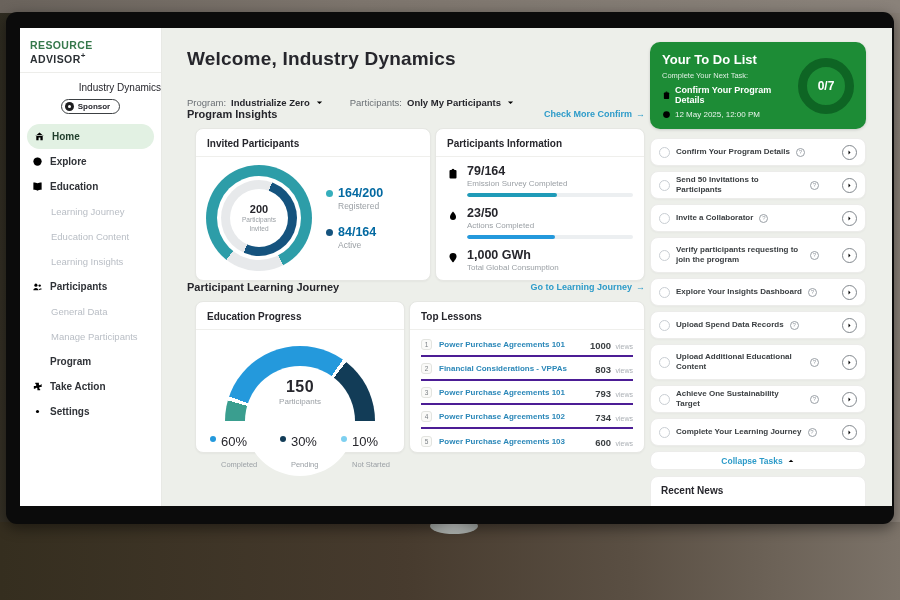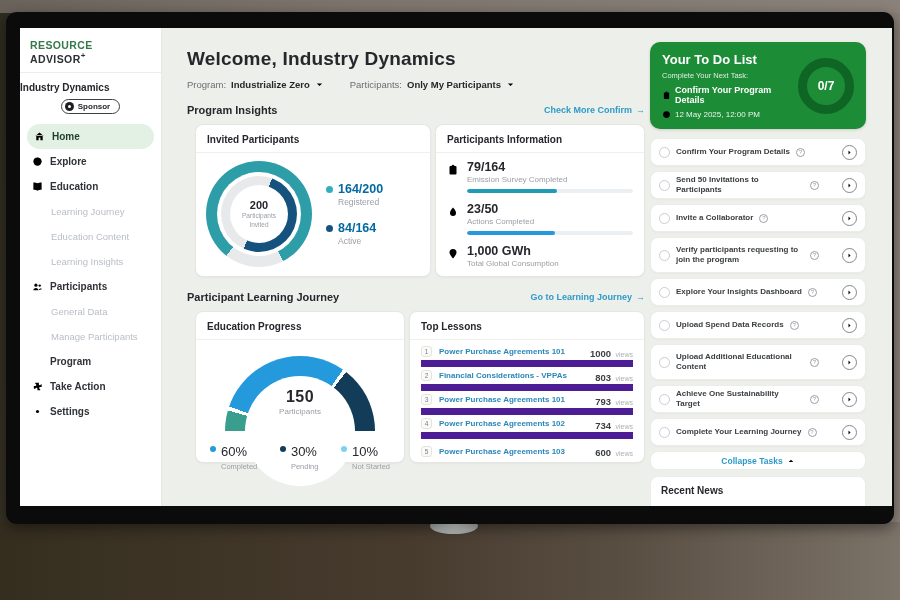--- a/index.html
+++ b/index.html
@@ -23,40 +23,40 @@
   .screen { position:absolute; left:14px; top:16px; width:872px; height:478px;
         background:#EDEFEA; overflow:hidden; }
 
   .card { background:#fff; border:1px solid #E6E7E3; border-radius:8px; box-shadow:0 1px 2px rgba(0,0,0,.04); }
   .ic { width:12px; height:12px; flex:none; }
 
   
   .sidebar { position:absolute; left:0; top:0; bottom:0; width:142px; background:#fff; border-right:1px solid #E8E9E5; }
   .side-logo { padding:11px 10px 7px; font-size:10.5px; font-weight:bold; letter-spacing:.4px; border-bottom:1px solid #EDEDEA; }
   .logo-g { color:#35784B; } .logo-d { color:#2B3034; } .logo-plus { color:#2B3034; font-size:8px; vertical-align:super; }
-  .side-prog { text-align:left; font-size:10px; font-weight:bold; color:#26262C; margin-top:9px; }
+  .side-prog { text-align:right; font-size:10px; font-weight:normal; color:#26262C; margin-top:9px; }
   .badge { display:flex; align-items:center; gap:4px; width:max-content; margin:6px auto 10px;
            border:1px solid #3C4043; border-radius:999px; padding:2px 9px 2px 3px; font-size:8px; font-weight:bold; color:#26262C; }
   .badge-dot { width:9px; height:9px; border-radius:50%; background:#1d1d1f; position:relative; }
   .badge-dot::after { content:""; position:absolute; left:3px; top:3px; width:3px; height:3px; border-radius:50%; background:#fff; }
   .menu { list-style:none; }
   .mi { display:flex; align-items:center; gap:7px; height:25px; padding-left:12px;
         font-size:10px; font-weight:bold; color:#2F3237; cursor:pointer; }
   .mi .ic { color:#4b5157; width:11px; height:11px; }
   .mi.active { background:#E2F1E3; border-radius:13px; margin:0 7px; padding-left:7px; color:#1F3D2B; }
   .mi.sub { padding-left:31px; font-weight:normal; color:#B9BEC5; font-size:9.5px; }
 
   
   .main { position:absolute; left:156px; top:0; width:480px; bottom:0; padding:0 11px; }
   .h1 { font-size:19px; font-weight:bold; color:#26262C; margin-top:20px; letter-spacing:.2px; }
   .filters { display:flex; align-items:center; gap:26px; margin-top:9px; font-size:9.5px; color:#6A6F74; }
-  .filter { display:flex; align-items:center; gap:5px; cursor:pointer; }
+  .filter { display:flex; align-items:center; gap:5px; cursor:pointer;margin-top:18px; }
   .filter b { color:#26262C; font-size:9.5px; }
   .filter .ic { width:9px; height:9px; color:#26262C; }
-  .secrow { display:flex; justify-content:space-between; margin-top:14px; }
+  .secrow { display:flex; justify-content:space-between; margin-top:0; }
   .sectitle { font-size:11px; font-weight:bold; color:#26262C; }
   .seclink { display:flex; align-items:center; gap:4px; font-size:9px; font-weight:bold; color:#2D9BC9; cursor:pointer; }
   .cardrow { display:flex; gap:4px; margin-top:8px;justify-content:flex-end; }
   .card-title { font-size:10px; font-weight:bold; color:#26262C; padding:9px 11px 7px; border-bottom:1px solid #EFEFEC; }
 
   
   .c-invited { width:236px; height:153px; }
   .inv-body { display:flex; align-items:center; padding:8px 10px; gap:14px; }
   .donut { position:relative; width:106px; height:106px; flex:none; }
   .ring-outer { position:absolute; inset:0; border-radius:50%;
@@ -92,26 +92,26 @@
   .gauge-arc { position:absolute; left:0; top:0; width:150px; height:150px; border-radius:50%;
       background:conic-gradient(from 270deg,#3A9E8F 0deg 16deg,#fff 16deg 19deg,#2499DC 19deg 125deg,#fff 125deg 128deg,#123C57 128deg 180deg,transparent 180deg 360deg); }
   .gauge-arc::after { content:""; position:absolute; inset:20px; border-radius:50%; background:#fff; }
   .gauge-center { position:absolute; left:0; right:0; top:32px; text-align:center; }
   .gauge-center b { font-size:16px; color:#26262C; letter-spacing:.5px; }
   .gauge-center div { font-size:8px; color:#9BA0A5; margin-top:1px; }
   .gauge-legend { display:flex; justify-content:space-between; padding:12px 14px 0; }
   .gl-item { position:relative; padding-left:11px; }
   .gl-dot { position:absolute; left:0; top:2px; width:6px; height:6px; border-radius:50%; }
   .gl-val { font-size:13px; font-weight:normal; color:#26262C; }
-  .gl-lab { font-size:7.5px; color:#9BA0A5; margin-top:3px; }
+  .gl-lab { font-size:7.5px; color:#9BA0A5; margin-top:11px; }
 
   
   .c-lessons { width:236px; height:152px; }
   .lesson-list { padding:3px 11px 0; }
-  .lesson { display:flex; align-items:center; gap:7px; height:24px; border-bottom:7px solid #4c1d95; }
+  .lesson { display:flex; align-items:center; gap:7px; height:24px; border-bottom:2px solid #4c1d95; }
   .lesson:last-child { border-bottom:none; }
   .rank { width:11px; height:11px; border:1px solid #E3E4E0; border-radius:3px; background:#FAFAF8;
           font-size:6.5px; color:#7a7f84; display:flex; align-items:center; justify-content:center; flex:none; }
   .l-title { flex:1; font-size:8px; font-weight:bold; color:#2A87B8; cursor:pointer; white-space:nowrap; overflow:hidden; }
   .l-views b { font-size:9.5px; color:#3C4043; }
   .l-views span { font-size:7px; color:#ABB0B5; }
 
   
   .rightpanel { position:absolute; left:630px; top:14px; width:216px; }
   .todo-card { background:#1D8C36; border-radius:10px; padding:10px 12px; display:flex; color:#fff;

